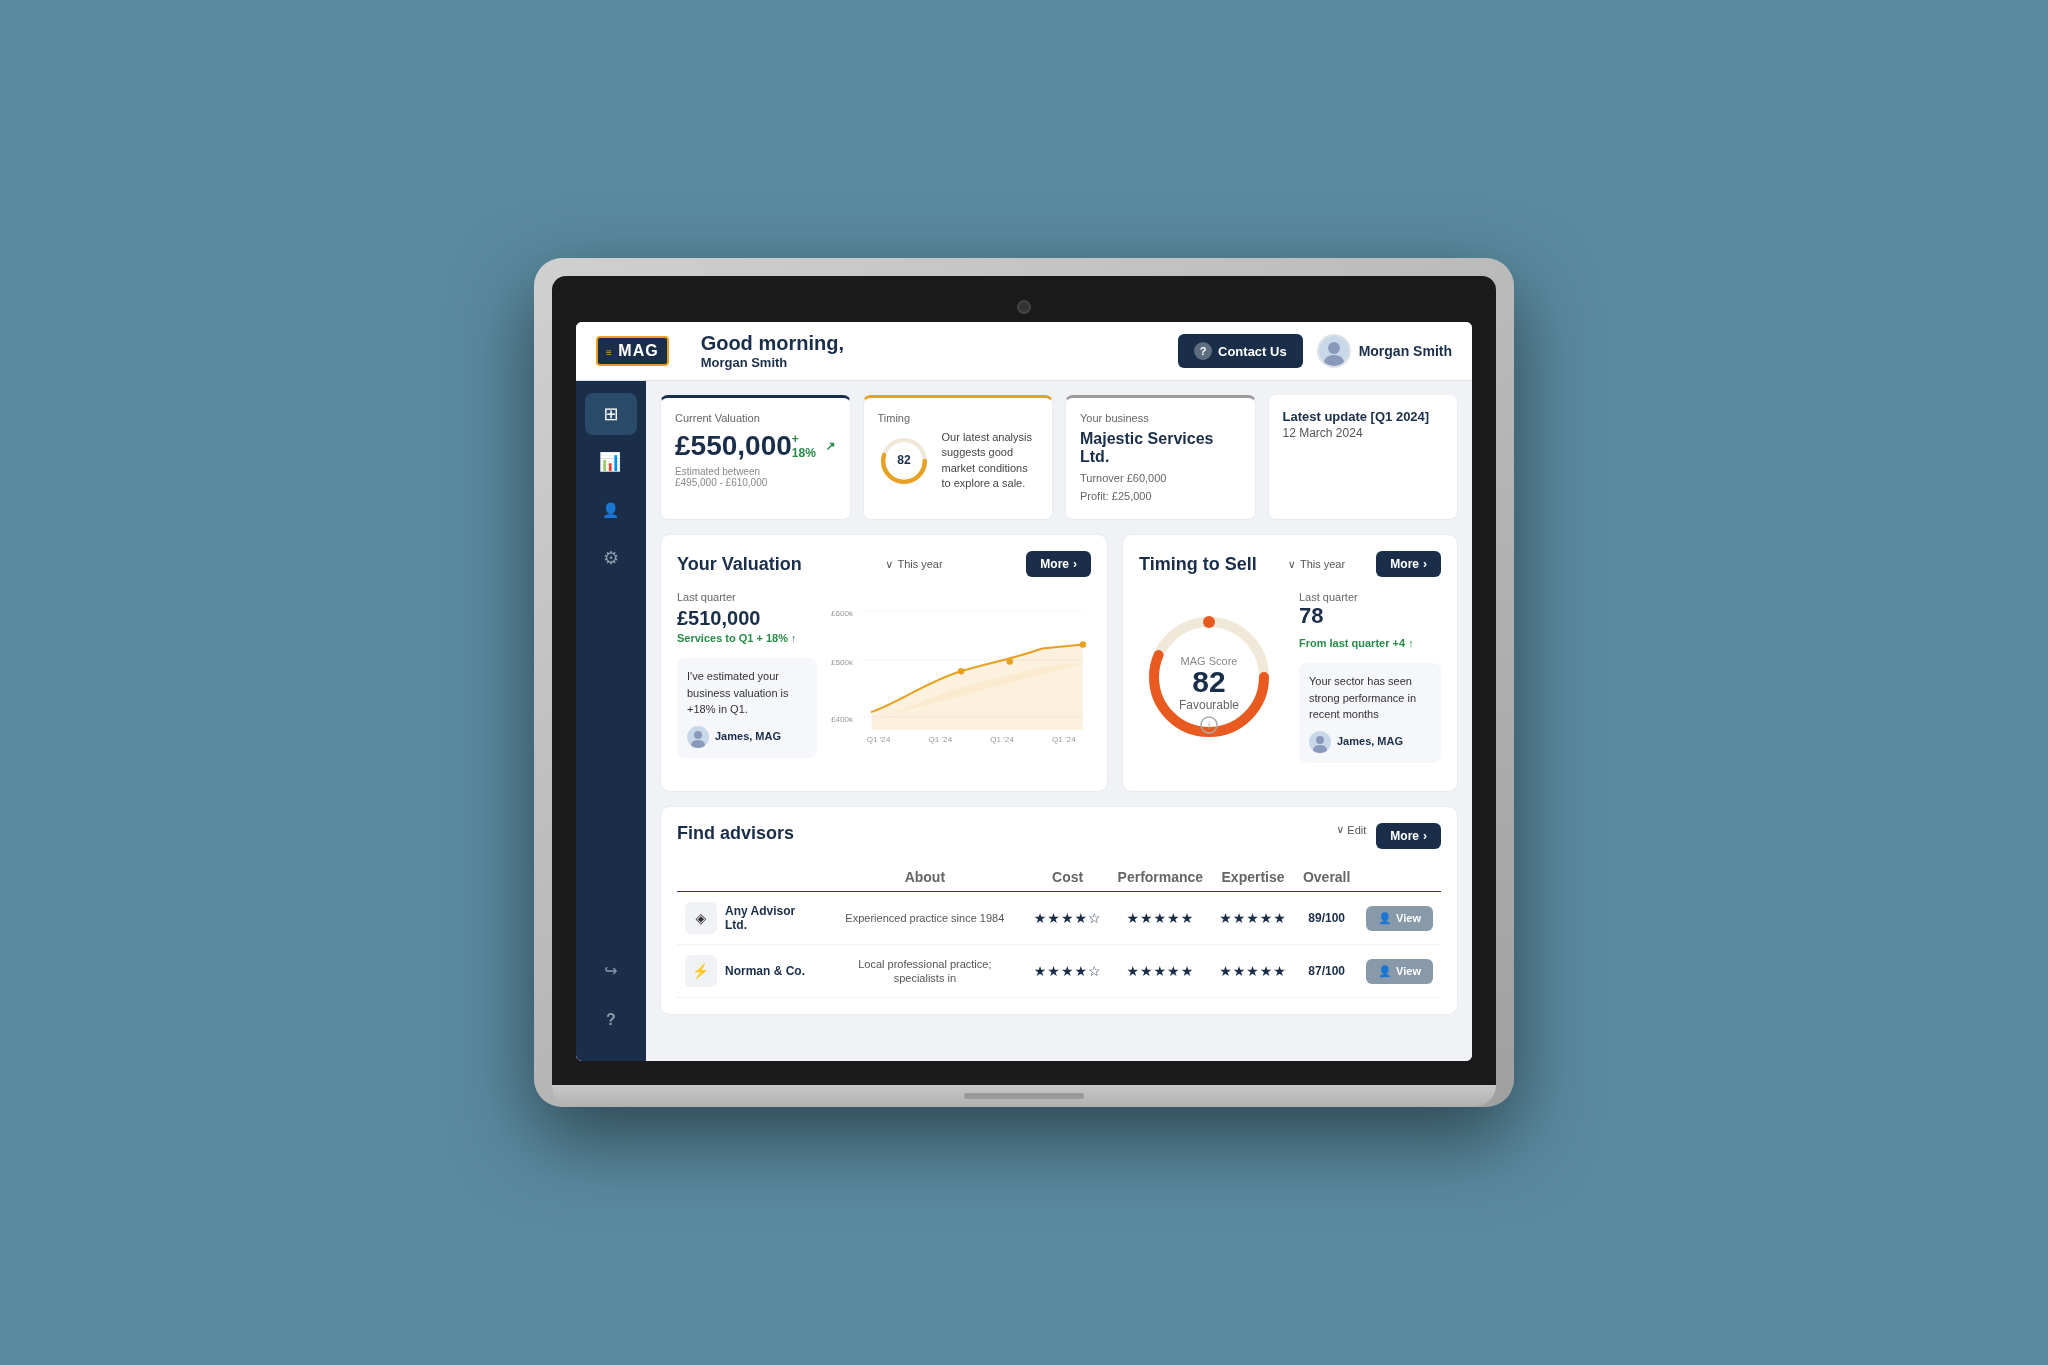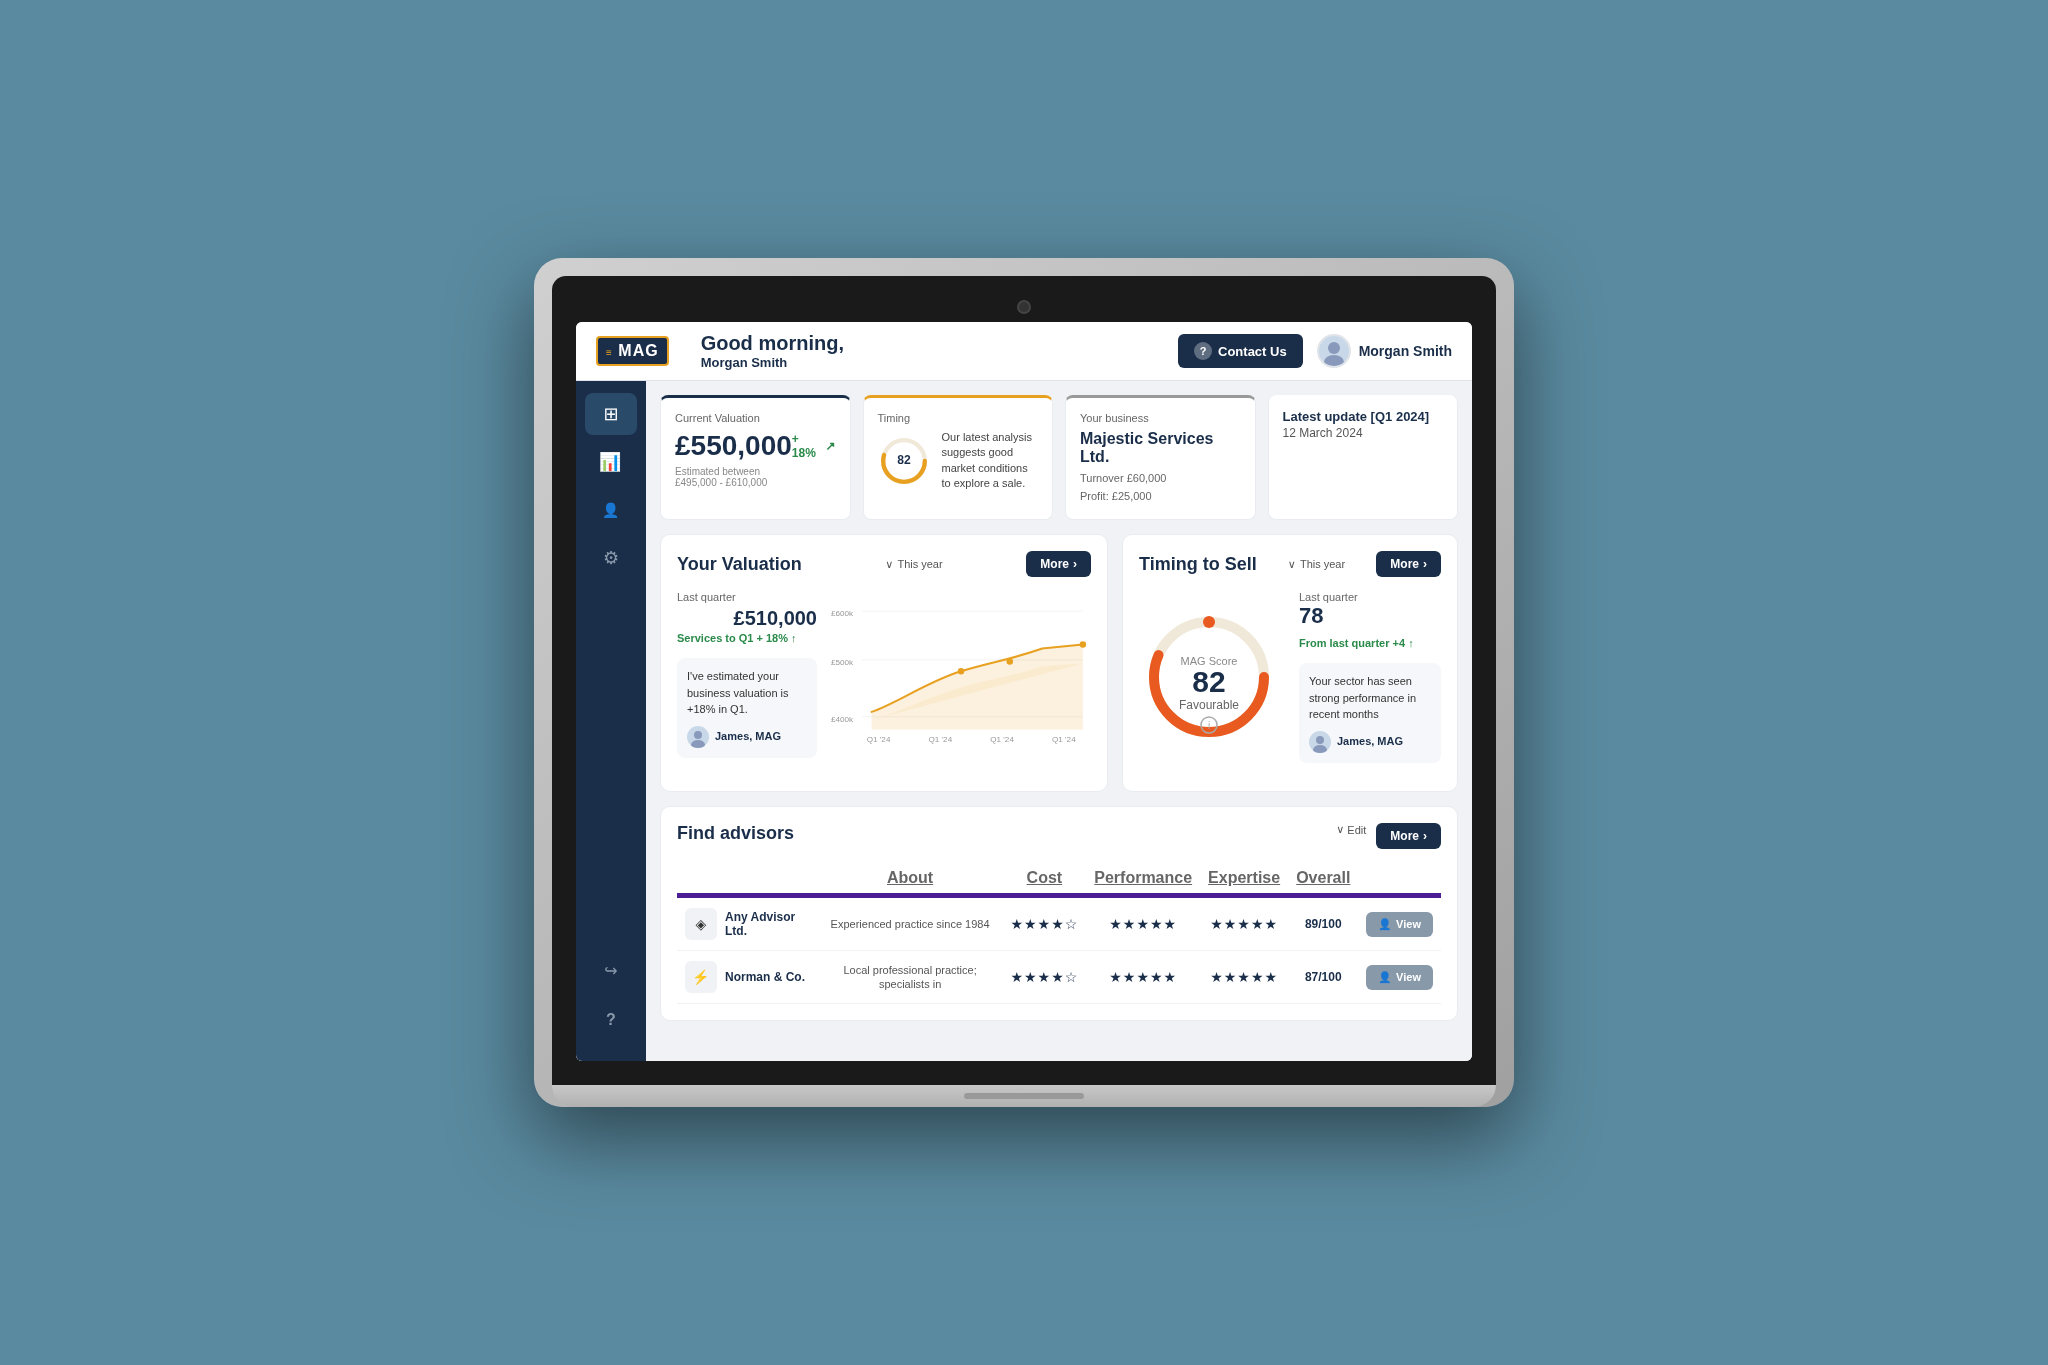--- a/index.html
+++ b/index.html
@@ -408,21 +408,20 @@
       font-size: 11px;
       color: #666;
       margin-bottom: 4px;
     }
 
     .quarter-value {
       font-size: 20px;
       font-weight: 800;
       color: #1a2e4a;
       margin-bottom: 2px;
-      text-align: right;
     }
 
     .quarter-change {
       font-size: 11px;
       color: #2a8a4a;
       font-weight: 600;
     }
 
     .advisor-comment {
       background: #f5f7fa;
@@ -531,27 +530,26 @@
       align-items: center;
       gap: 3px;
     }
 
     .advisors-table {
       width: 100%;
       border-collapse: collapse;
     }
 
     .advisors-table th {
-      font-size: 16px;
+      font-size: 14px;
       color: #666;
       font-weight: 600;
       text-align: center;
       padding: 6px 8px;
-      border-bottom: 5px solid #4c1d95;
-      text-decoration: underline;
+      border-bottom: 1px solid #4c1d95;
     }
 
     .advisors-table th:first-child {
       text-align: left;
     }
 
     .advisors-table td {
       padding: 10px 8px;
       font-size: 12px;
       color: #333;

